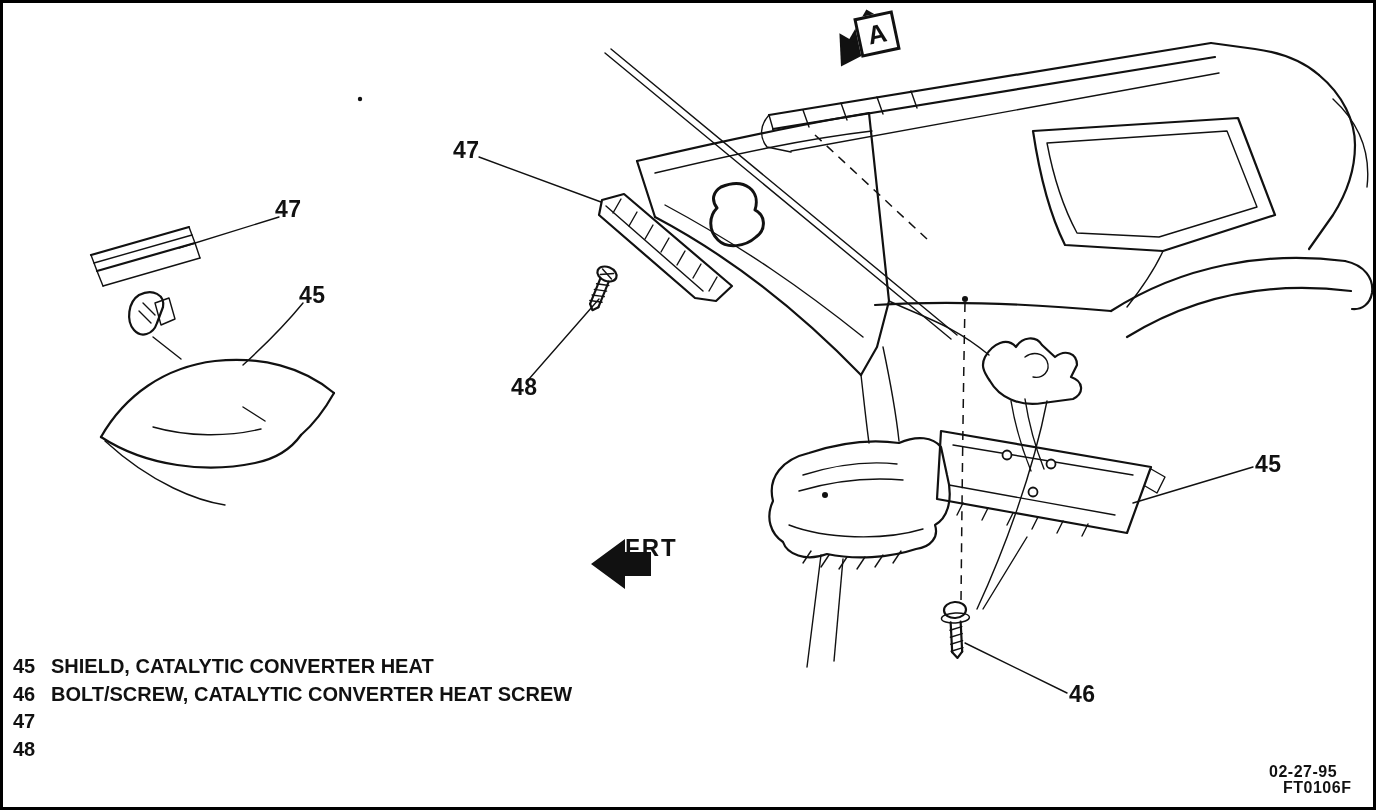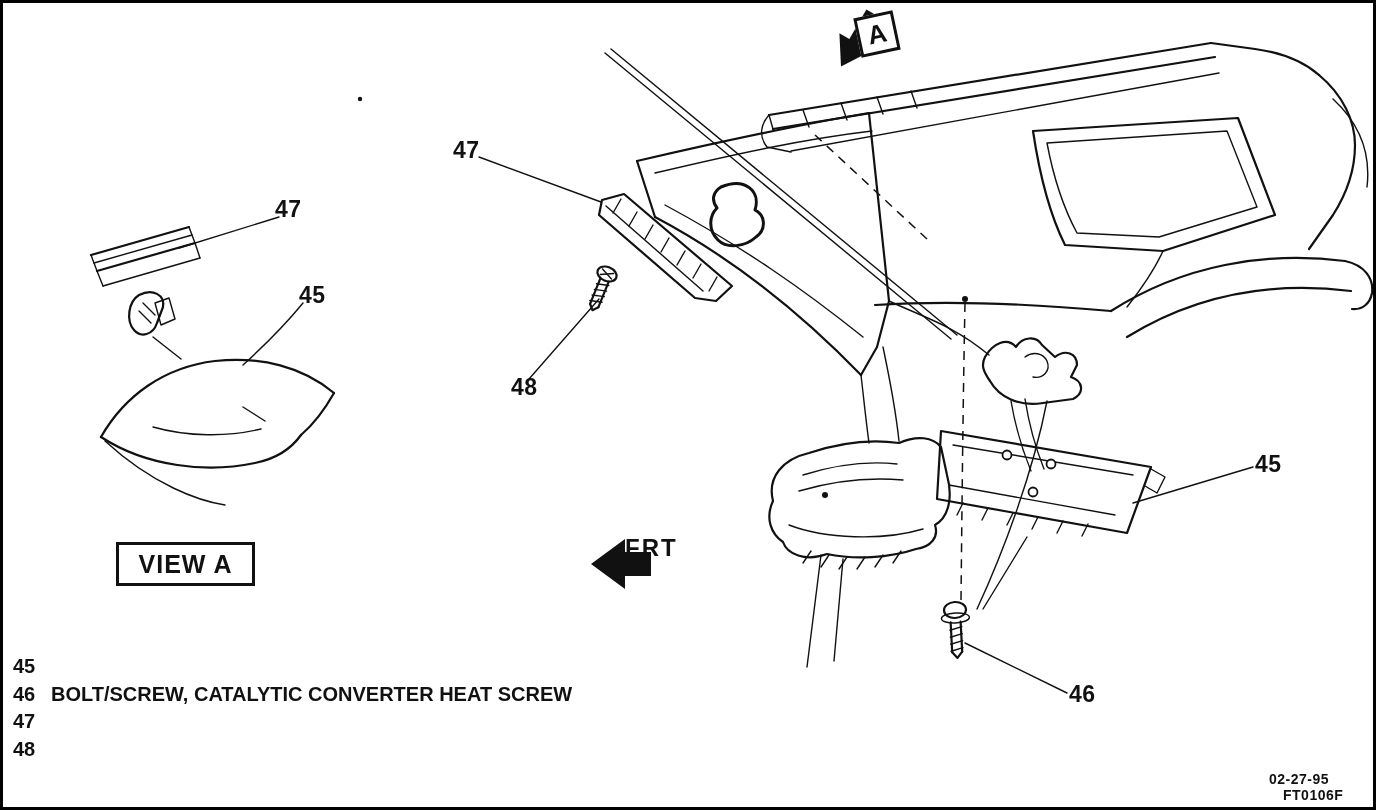--- a/index.html
+++ b/index.html
@@ -28,21 +28,21 @@
   .a-marker {
     position:absolute; left:854px; top:11px; width:40px; height:40px;
     border:3px solid #111; transform:rotate(-12deg); background:#fff;
     display:flex; align-items:center; justify-content:center;
     font-size:26px; font-weight:700; color:#111;
   }
   .frt { font-size:24px; letter-spacing:2px; }
   .legend { position:absolute; left:10px; top:650px; font-size:20px; font-weight:700; line-height:27.5px; color:#111; }
   .legend-row { display:flex; }
   .legend-num { width:38px; flex:0 0 38px; }
-  .footer-code { font-size:14px; letter-spacing:0.5px;margin-top:8px; }
+  .footer-code { font-size:16px; letter-spacing:0.5px; }
 </style>
 </head>
 <body>
 
 <div class="page">
 
   <svg class="art" viewBox="0 0 1376 810" aria-hidden="true">
 
     <g>
 
@@ -200,38 +200,36 @@
       <path class="thin" d="M476,154 L598,199"></path>
       <path class="thin" d="M526,376 L596,296"></path>
       <path class="thin" d="M1250,464 L1130,500"></path>
       <path class="thin" d="M1064,690 L962,640"></path>
     </g>
   </svg>
 
   <div class="label callout" style="left:272px; top:193px;">47</div>
   <div class="label callout" style="left:296px; top:279px;">45</div>
 
-  <div class="viewa-box">
-    <span>VIEW A</span>
-  </div>
 
   <div class="a-marker">
     <span>A</span>
   </div>
 
   <div class="label callout" style="left:450px; top:134px;">47</div>
   <div class="label callout" style="left:508px; top:371px;">48</div>
   <div class="label callout" style="left:1252px; top:448px;">45</div>
   <div class="label callout" style="left:1066px; top:678px;">46</div>
 
   <div class="label frt" style="left:622px; top:531px;">FRT</div>
 
   <div class="legend">
     <div class="legend-row">
       <span class="legend-num">45</span>
+      <span class="legend-desc">SHIELD, CATALYTIC CONVERTER HEAT</span>
     </div>
     <div class="legend-row">
       <span class="legend-num">46</span>
       <span class="legend-desc">BOLT/SCREW, CATALYTIC CONVERTER HEAT SCREW</span>
     </div>
     <div class="legend-row">
       <span class="legend-num">47</span>
     </div>
     <div class="legend-row">
       <span class="legend-num">48</span>

